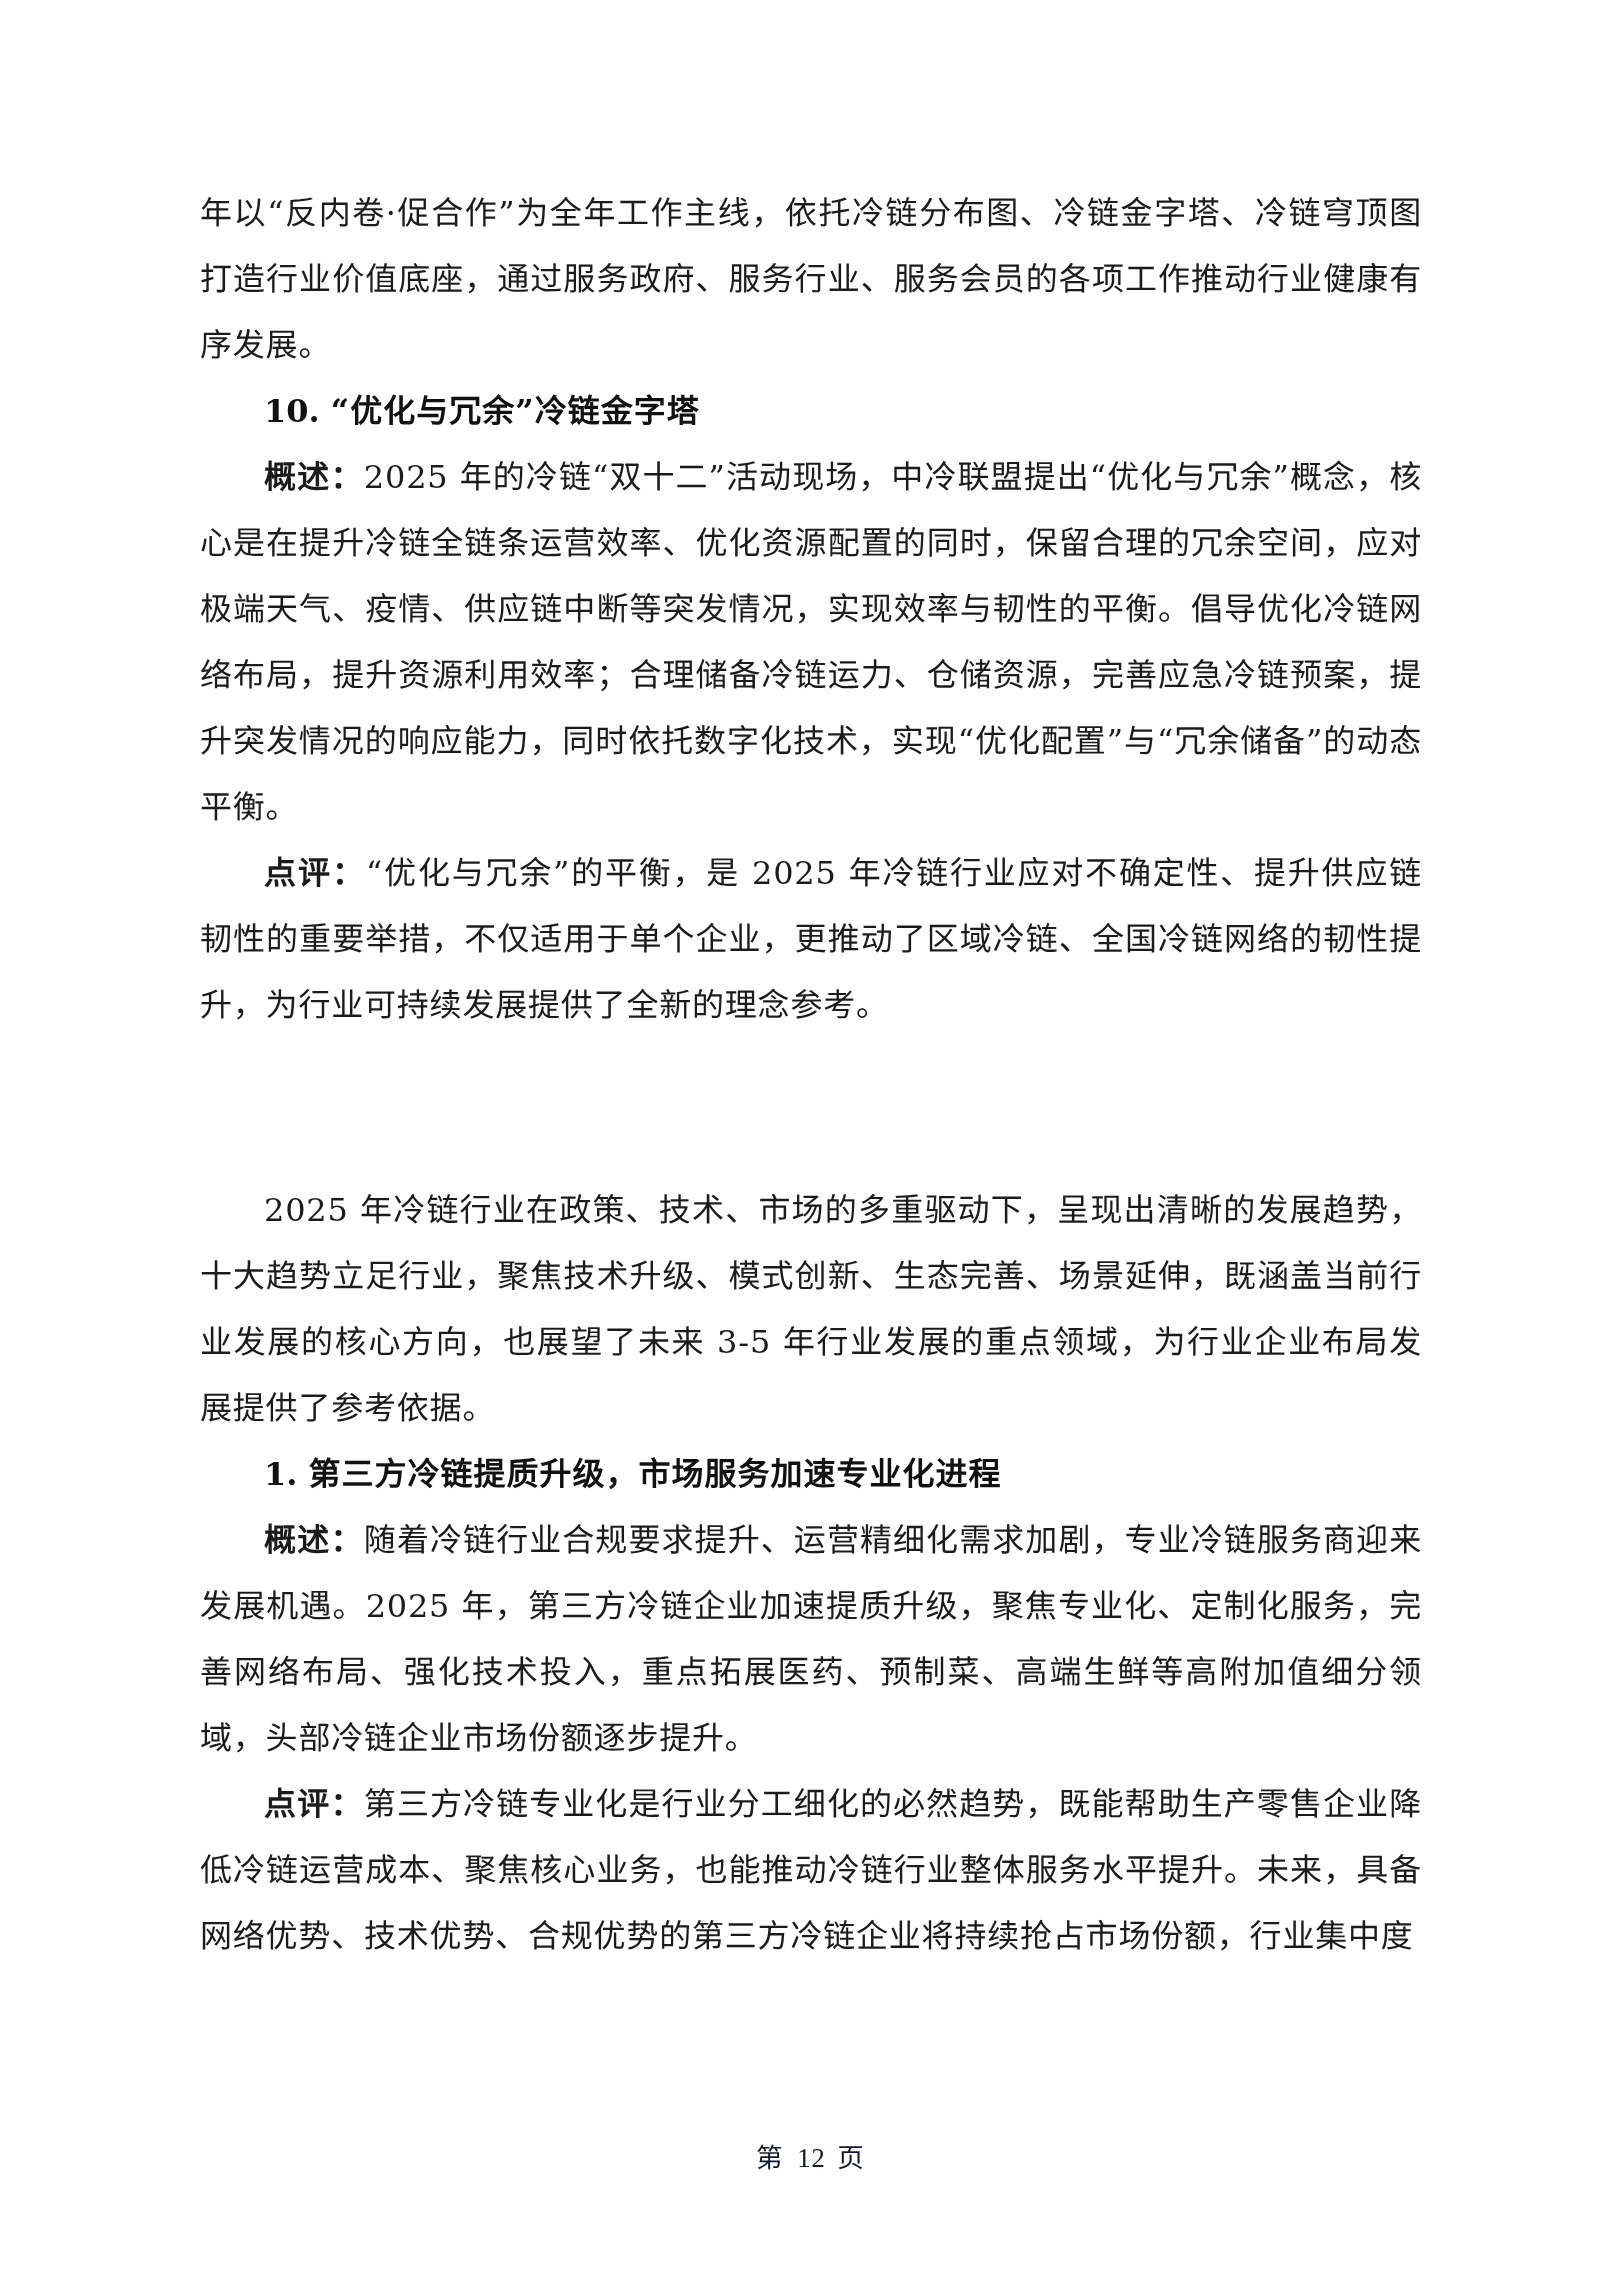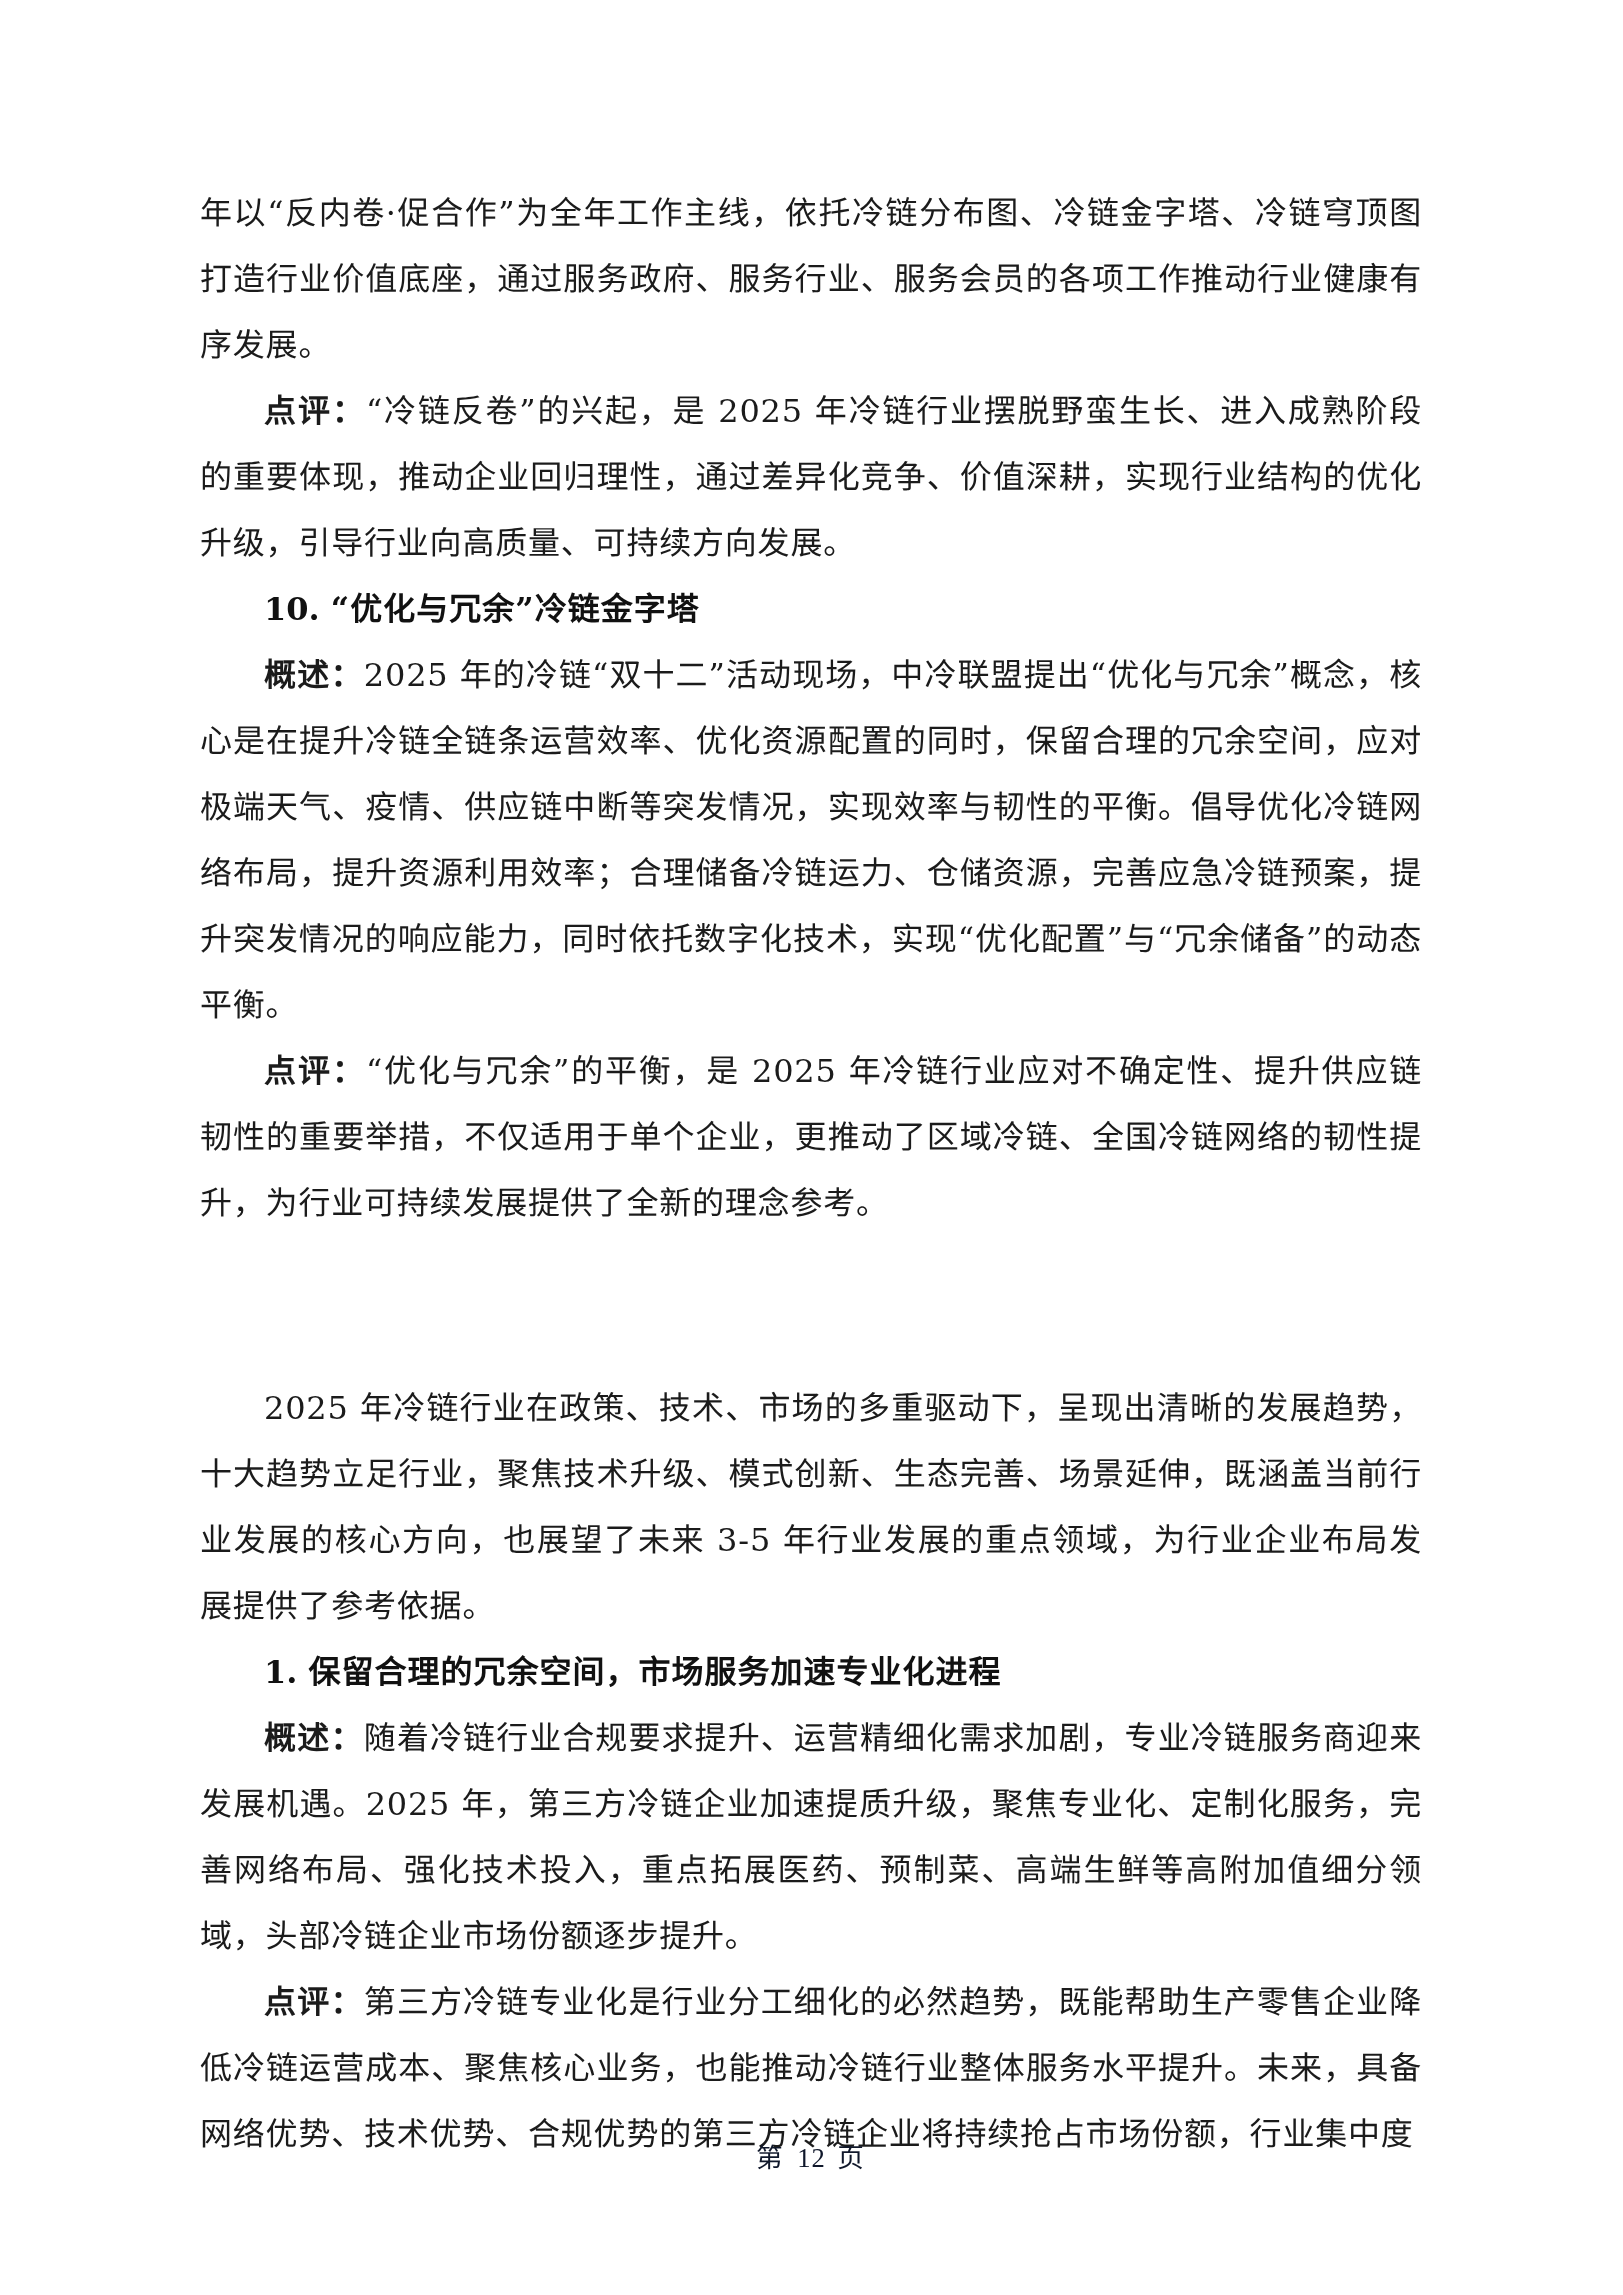--- a/index.html
+++ b/index.html
@@ -99,23 +99,20 @@
 </style>
 </head>
 <body>
 
 <div class="page">
 
   <div class="content">
 
     <p class="para">年以“反内卷·促合作”为全年工作主线，依托冷链分布图、冷链金字塔、冷链穹顶图打造行业价值底座，通过服务政府、服务行业、服务会员的各项工作推动行业健康有序发展。</p>
 
-    <p class="para indent">
-      <span class="lead">点评：</span><span>“冷链反卷”的兴起，是 2025 年冷链行业摆脱野蛮生长、进入成熟阶段的重要体现，推动企业回归理性，通过差异化竞争、价值深耕，实现行业结构的优化升级，引导行业向高质量、可持续方向发展。</span>
-    </p>
 
     <p class="sub-heading">
       <span class="num">10.</span><span>“优化与冗余”冷链金字塔</span>
     </p>
 
     <p class="para indent">
       <span class="lead">概述：</span><span>2025 年的冷链“双十二”活动现场，中冷联盟提出“优化与冗余”概念，核心是在提升冷链全链条运营效率、优化资源配置的同时，保留合理的冗余空间，应对极端天气、疫情、供应链中断等突发情况，实现效率与韧性的平衡。倡导优化冷链网络布局，提升资源利用效率；合理储备冷链运力、仓储资源，完善应急冷链预案，提升突发情况的响应能力，同时依托数字化技术，实现“优化配置”与“冗余储备”的动态平衡。</span>
     </p>
 
     <p class="para indent">
@@ -123,21 +120,21 @@
     </p>
 
     <div class="gap-lg"></div>
 
 
     <div class="gap-sm"></div>
 
     <p class="para indent">2025 年冷链行业在政策、技术、市场的多重驱动下，呈现出清晰的发展趋势，十大趋势立足行业，聚焦技术升级、模式创新、生态完善、场景延伸，既涵盖当前行业发展的核心方向，也展望了未来 3-5 年行业发展的重点领域，为行业企业布局发展提供了参考依据。</p>
 
     <p class="sub-heading">
-      <span class="num">1.</span><span>保留合理的冗余空间，市场服务加速专业化进程</span>
+      <span class="num">1.</span><span>第三方冷链提质升级，市场服务加速专业化进程</span>
     </p>
 
     <p class="para indent">
       <span class="lead">概述：</span><span>随着冷链行业合规要求提升、运营精细化需求加剧，专业冷链服务商迎来发展机遇。2025 年，第三方冷链企业加速提质升级，聚焦专业化、定制化服务，完善网络布局、强化技术投入，重点拓展医药、预制菜、高端生鲜等高附加值细分领域，头部冷链企业市场份额逐步提升。</span>
     </p>
 
     <p class="para indent">
       <span class="lead">点评：</span><span>第三方冷链专业化是行业分工细化的必然趋势，既能帮助生产零售企业降低冷链运营成本、聚焦核心业务，也能推动冷链行业整体服务水平提升。未来，具备网络优势、技术优势、合规优势的第三方冷链企业将持续抢占市场份额，行业集中度</span>
     </p>
 

